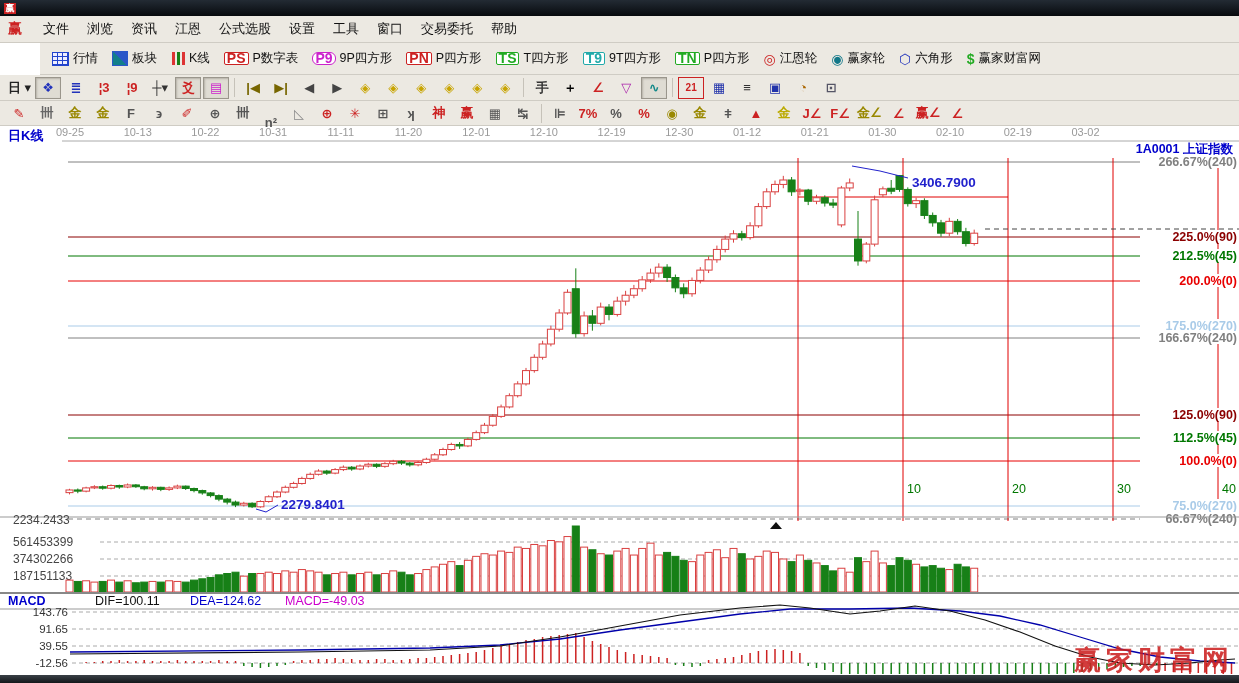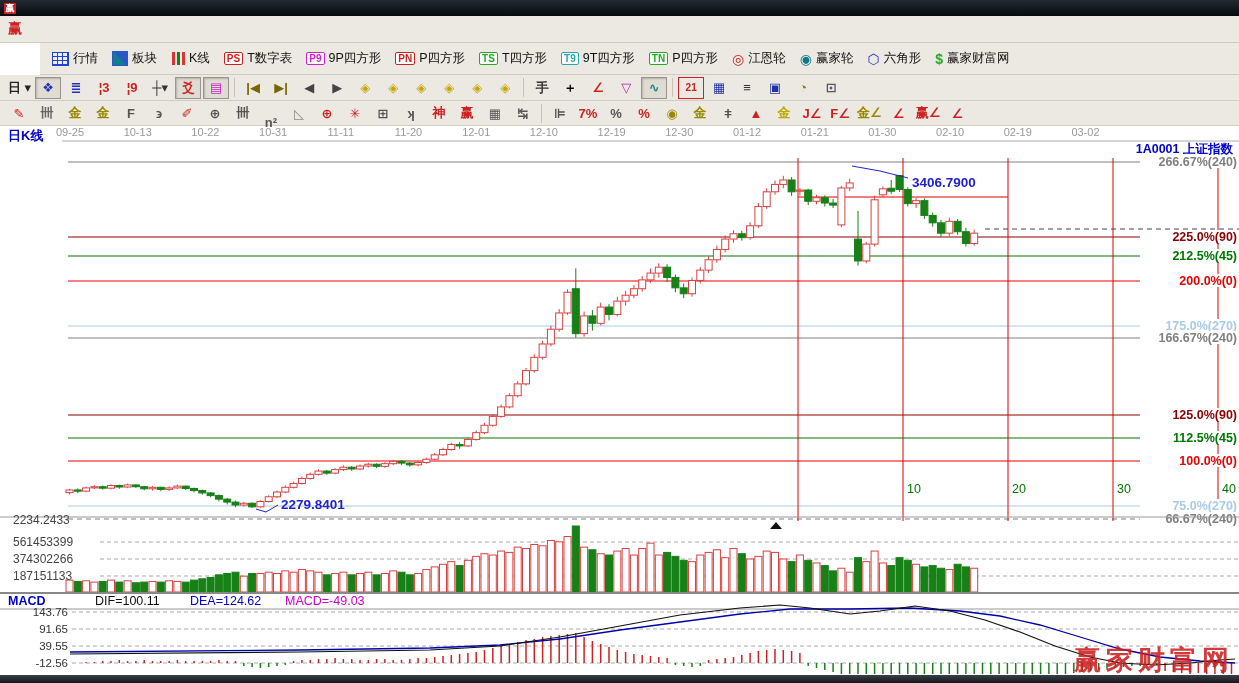--- a/index.html
+++ b/index.html
@@ -8,21 +8,21 @@
   .bar{position:absolute;left:0;width:1239px;box-sizing:border-box;}
   #titlebar{top:0;height:16px;background:linear-gradient(#232b34,#070a0d);display:flex;align-items:center;padding:0 4px;}
   #titlebar .logo{width:12px;height:11px;background:#c22;color:#fff;font-size:9px;line-height:11px;text-align:center;font-weight:bold;margin-right:5px;}
   #titlebar .ttl{color:#e6e6e6;font-size:11px;white-space:nowrap;}
   #menubar{top:16px;height:27px;background:#ece9e2;border-bottom:1px solid #cfccc4;display:flex;align-items:center;padding:0 8px;gap:2px;}
   #menubar .mlogo{color:#c22;font-weight:bold;font-size:14px;margin-right:10px;}
   .menu-item{font-size:13px;color:#111;padding:3px 9px;cursor:default;}
   #tbmain{top:43px;height:32px;background:#ece9e2;border-bottom:1px solid #cfccc4;display:flex;align-items:center;padding:0 6px;margin-left:40px;}
   .tbtn{display:flex;align-items:center;height:24px;padding:0 5px;margin-right:2px;font-size:12.5px;color:#111;border:1px solid transparent;}
   .tbtn .ic{margin-right:4px;display:inline-flex;align-items:center;justify-content:center;}
-  .badge{font-size:10px;font-weight:bold;border:1px solid;padding:0 2px;line-height:11px;border-radius:2px;background:#fff;}
+  .badge{font-size:14px;font-weight:bold;border:1px solid;padding:0 2px;line-height:11px;border-radius:2px;background:#fff;}
   .glyph-ic{font-size:14px;line-height:14px;}
   .icon-table{width:15px;height:12px;border:1px solid #2244cc;background:
     linear-gradient(#2244cc 1px,transparent 1px) 0 3px/15px 4px repeat-y,
     linear-gradient(90deg,#2244cc 1px,transparent 1px) 4px 0/5px 12px repeat-x,#eef;}
   .icon-blocks{width:14px;height:13px;background:
     linear-gradient(45deg,#117f8a 0 48%,#2a57c8 52% 100%);border:1px solid #2a57c8;}
   .icon-kline{width:14px;height:13px;background:
     linear-gradient(90deg,transparent 1px,#d33 1px 4px,transparent 4px 6px,#178017 6px 9px,transparent 9px 11px,#d33 11px 14px);}
   .ibar{top:75px;height:26px;background:#ece9e2;border-bottom:1px solid #cfccc4;display:flex;align-items:center;padding:0 5px;}
   #tbrow2{top:101px;height:25px;}
@@ -601,20 +601,32 @@
       <text x="912" y="187" font-size="13.5" font-weight="bold" fill="#2222cc">3406.7900</text>
       <text x="1234" y="669" text-anchor="end" font-size="27" font-weight="bold" fill="#cc2020" opacity="0.88" letter-spacing="5">赢家财富网</text>
     </svg>
 
   <div id="titlebar" class="bar">
     <span class="logo">赢</span>
   </div>
 
   <div id="menubar" class="bar">
     <span class="mlogo">赢</span>
+    <span id="menu-items" style="display:flex;">
+        <span class="menu-item">文件</span>
+        <span class="menu-item">浏览</span>
+        <span class="menu-item">资讯</span>
+        <span class="menu-item">江恩</span>
+        <span class="menu-item">公式选股</span>
+        <span class="menu-item">设置</span>
+        <span class="menu-item">工具</span>
+        <span class="menu-item">窗口</span>
+        <span class="menu-item">交易委托</span>
+        <span class="menu-item">帮助</span>
+      </span>
   </div>
 
   <div id="tbmain" class="bar">
       <div class="tbtn">
         <span class="ic">
           <span class="icon-table"></span>
         </span>
         <span>行情</span>
       </div>
       <div class="tbtn">
@@ -626,25 +638,25 @@
       <div class="tbtn">
         <span class="ic">
           <span class="icon-kline"></span>
         </span>
         <span>K线</span>
       </div>
       <div class="tbtn">
         <span class="ic">
           <span class="badge" style="color: rgb(204, 34, 34); border-color: rgb(204, 34, 34);">PS</span>
         </span>
-        <span>T数字表</span>
-      </div>
-      <div class="tbtn">
-        <span class="ic">
-          <span class="badge" style="color: rgb(204, 34, 204); border-color: rgb(204, 34, 204);">P9</span>
+        <span>P数字表</span>
+      </div>
+      <div class="tbtn">
+        <span class="ic">
+          <span class="badge" style="color: rgb(204, 34, 204); border-color: rgb(204, 34, 204); border-radius: 6px;">P9</span>
         </span>
         <span>9P四方形</span>
       </div>
       <div class="tbtn">
         <span class="ic">
           <span class="badge" style="color: rgb(204, 34, 34); border-color: rgb(204, 34, 34);">PN</span>
         </span>
         <span>P四方形</span>
       </div>
       <div class="tbtn">

